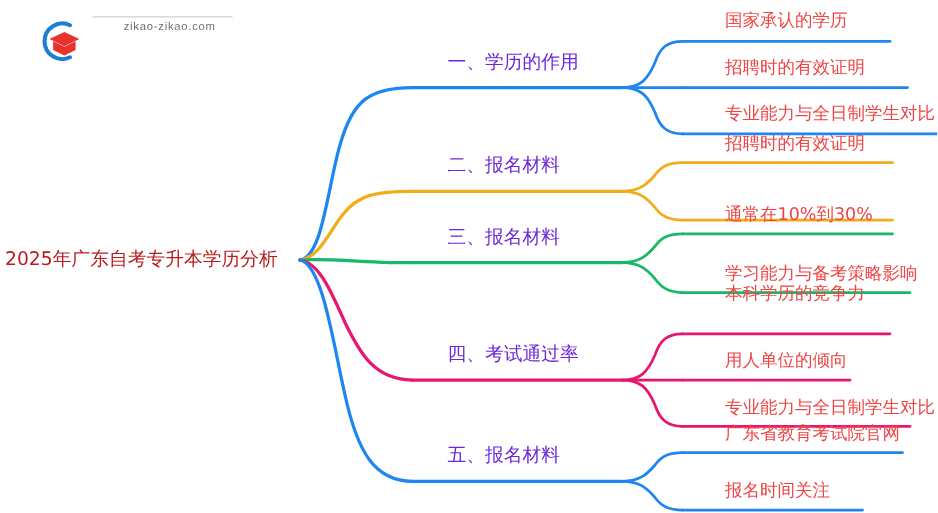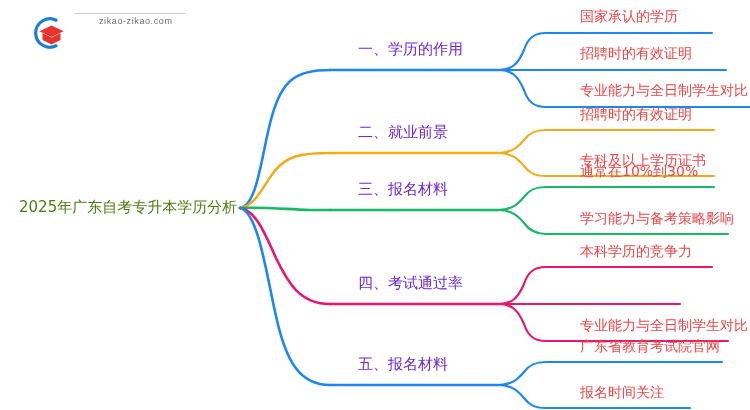--- a/index.html
+++ b/index.html
@@ -72,22 +72,22 @@
 
   
   .node-text {
     position: absolute;
     white-space: nowrap;
     color: #2b2b2b;
     font-family: "DejaVu Sans", "Liberation Sans", sans-serif;
   }
   #root-label {
     font-size: 15px;
-    color: #4d7c0f;
-    left: 19px;
+    color: #b91c1c;
+    left: 4px;
     top: 198px;
     font-weight: normal;
   }
   .branch-label {
     font-size: 15px;
     color: #6d28d9;
   }
   .leaf-label {
     font-size: 14px;
     color: #ef4444;
@@ -157,29 +157,29 @@
     <path d="M546,408 L690,408" fill="none" stroke="#1e86f0" stroke-width="2.2" stroke-linecap="round"></path>
   </svg>
 
   <div class="node-text" id="root-label">2025年广东自考专升本学历分析</div>
 
   <div class="node-text branch-label" style="left:358px; top:40px;">一、学历的作用</div>
   <div class="node-text leaf-label" style="left:552px; top:8px;">国家承认的学历</div>
   <div class="node-text leaf-label" style="left:552px; top:45px;">招聘时的有效证明</div>
   <div class="node-text leaf-label" style="left:552px; top:82px;font-family:Liberation Serif, serif;">专业能力与全日制学生对比</div>
 
-  <div class="node-text branch-label" style="left:358px; top:123px;">二、就业前景</div>
+  <div class="node-text branch-label" style="left:358px; top:123px;">二、报名材料</div>
   <div class="node-text leaf-label" style="left:552px; top:106px;">招聘时的有效证明</div>
-  <div class="node-text leaf-label" style="left:552px; top:152px;">专科及以上学历证书</div>
 
   <div class="node-text branch-label" style="left:358px; top:180px;">三、报名材料</div>
   <div class="node-text leaf-label" style="left:552px; top:163px;">通常在10%到30%</div>
   <div class="node-text leaf-label" style="left:552px; top:210px;">学习能力与备考策略影响</div>
 
   <div class="node-text branch-label" style="left:358px; top:274px;">四、考试通过率</div>
-  <div class="node-text leaf-label" style="left:552px; top:243px;text-align:center;">本科学历的竞争力</div>
+  <div class="node-text leaf-label" style="left:552px; top:226px;text-align:center;">本科学历的竞争力</div>
+  <div class="node-text leaf-label" style="left:552px; top:280px;">用人单位的倾向</div>
   <div class="node-text leaf-label" style="left:552px; top:317px;">专业能力与全日制学生对比</div>
 
   <div class="node-text branch-label" style="left:358px; top:355px;">五、报名材料</div>
   <div class="node-text leaf-label" style="left:552px; top:338px;">广东省教育考试院官网</div>
   <div class="node-text leaf-label" style="left:552px; top:384px;">报名时间关注</div>
 
 </div>
 
 </body></html>

